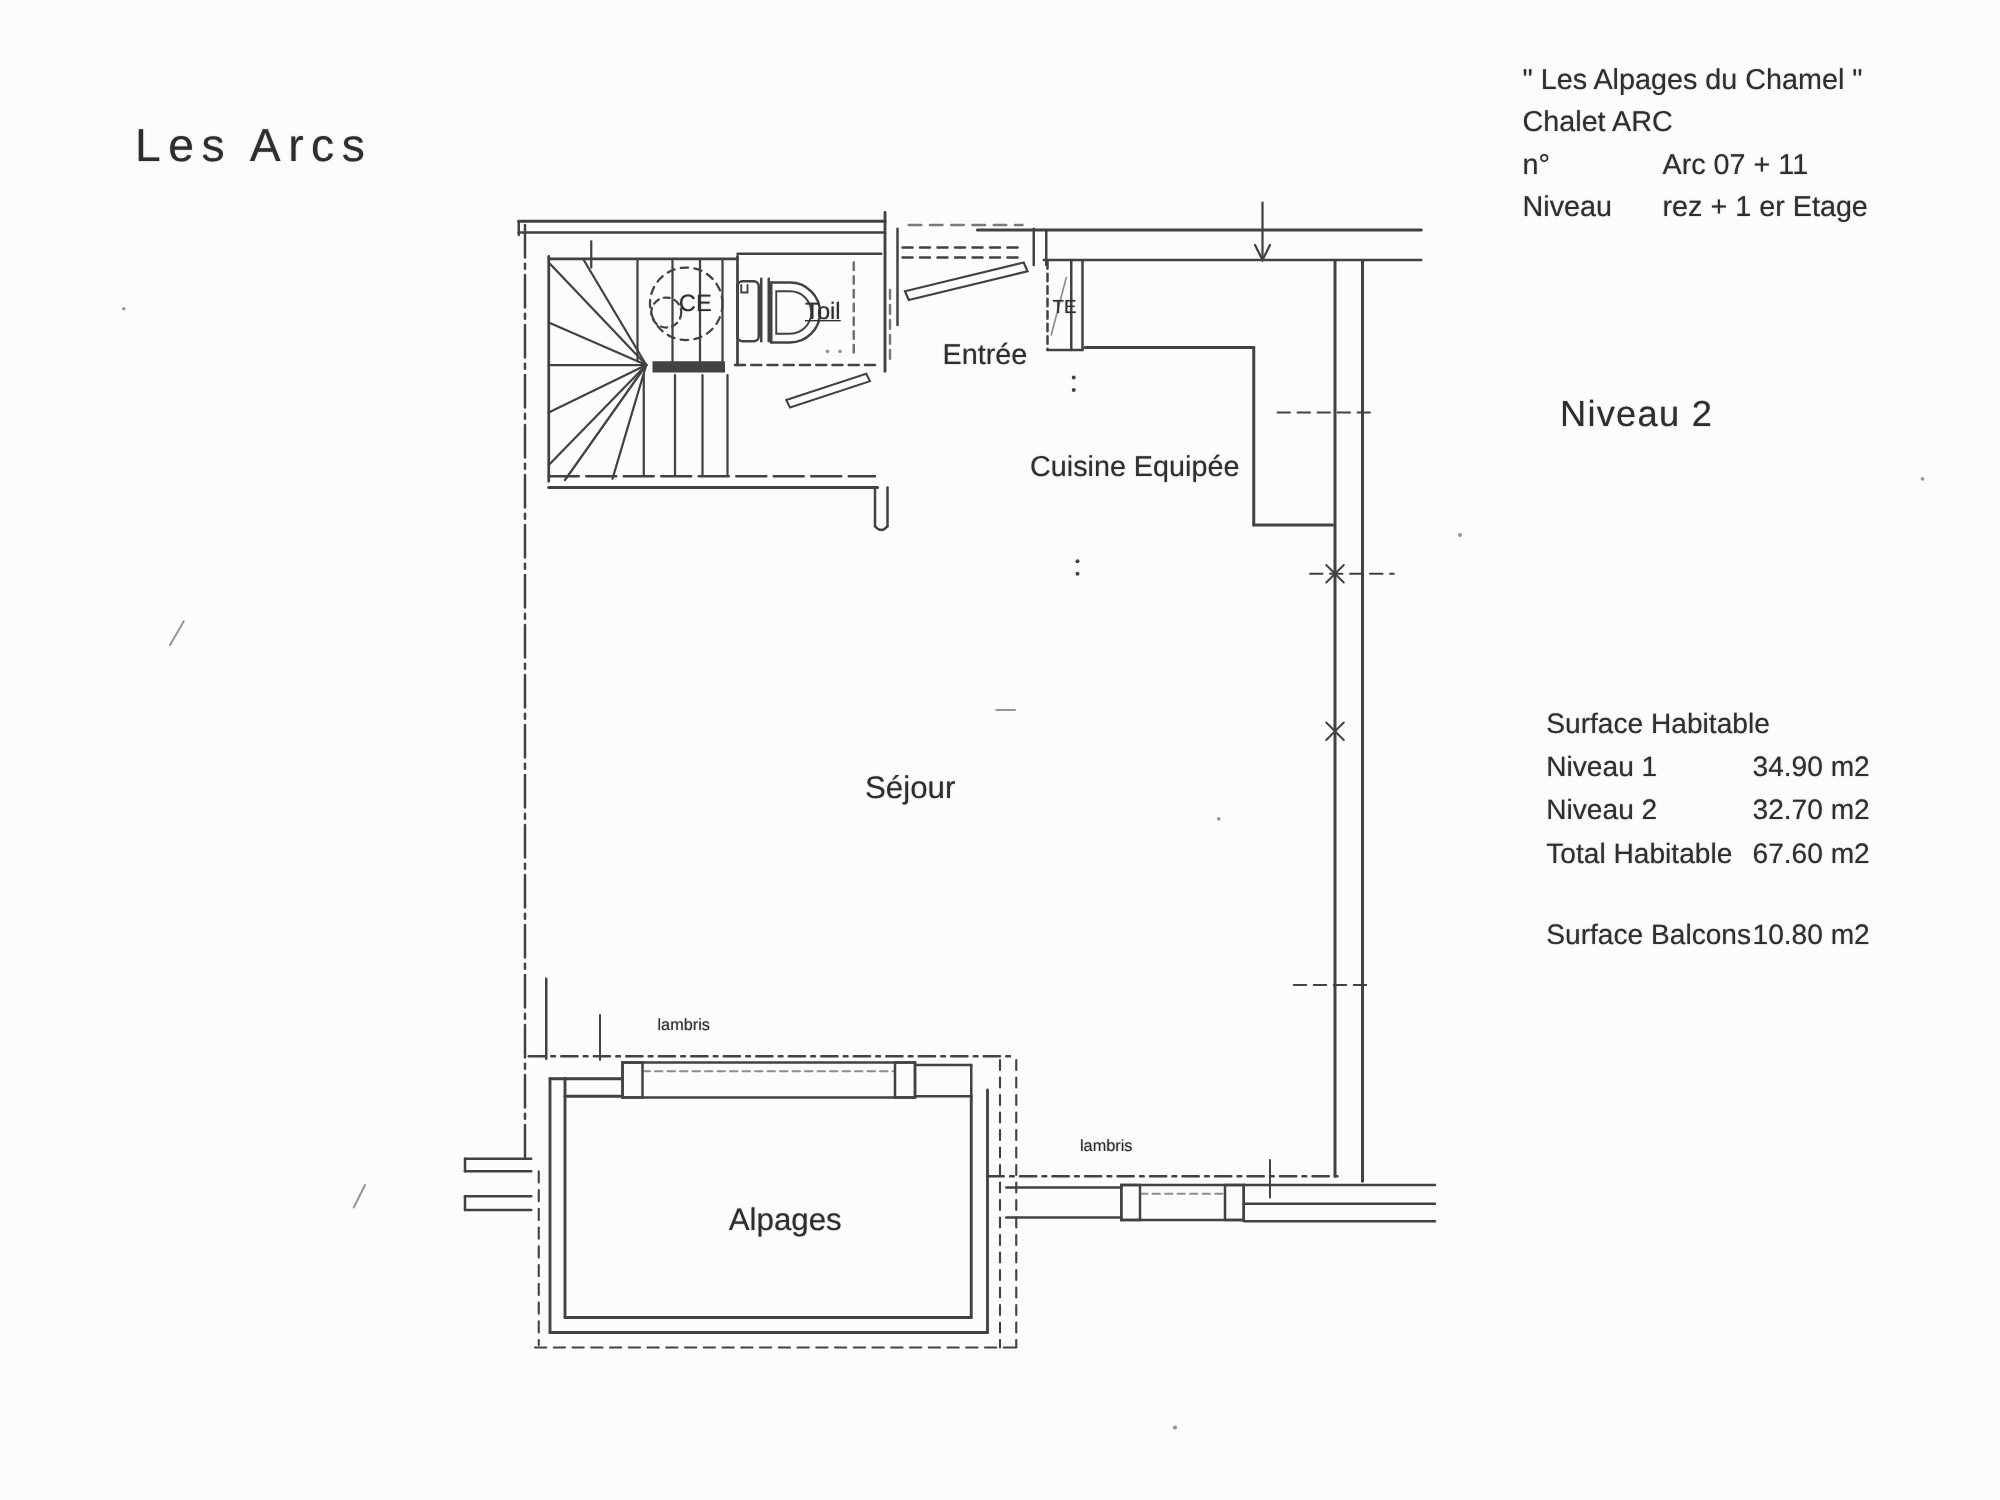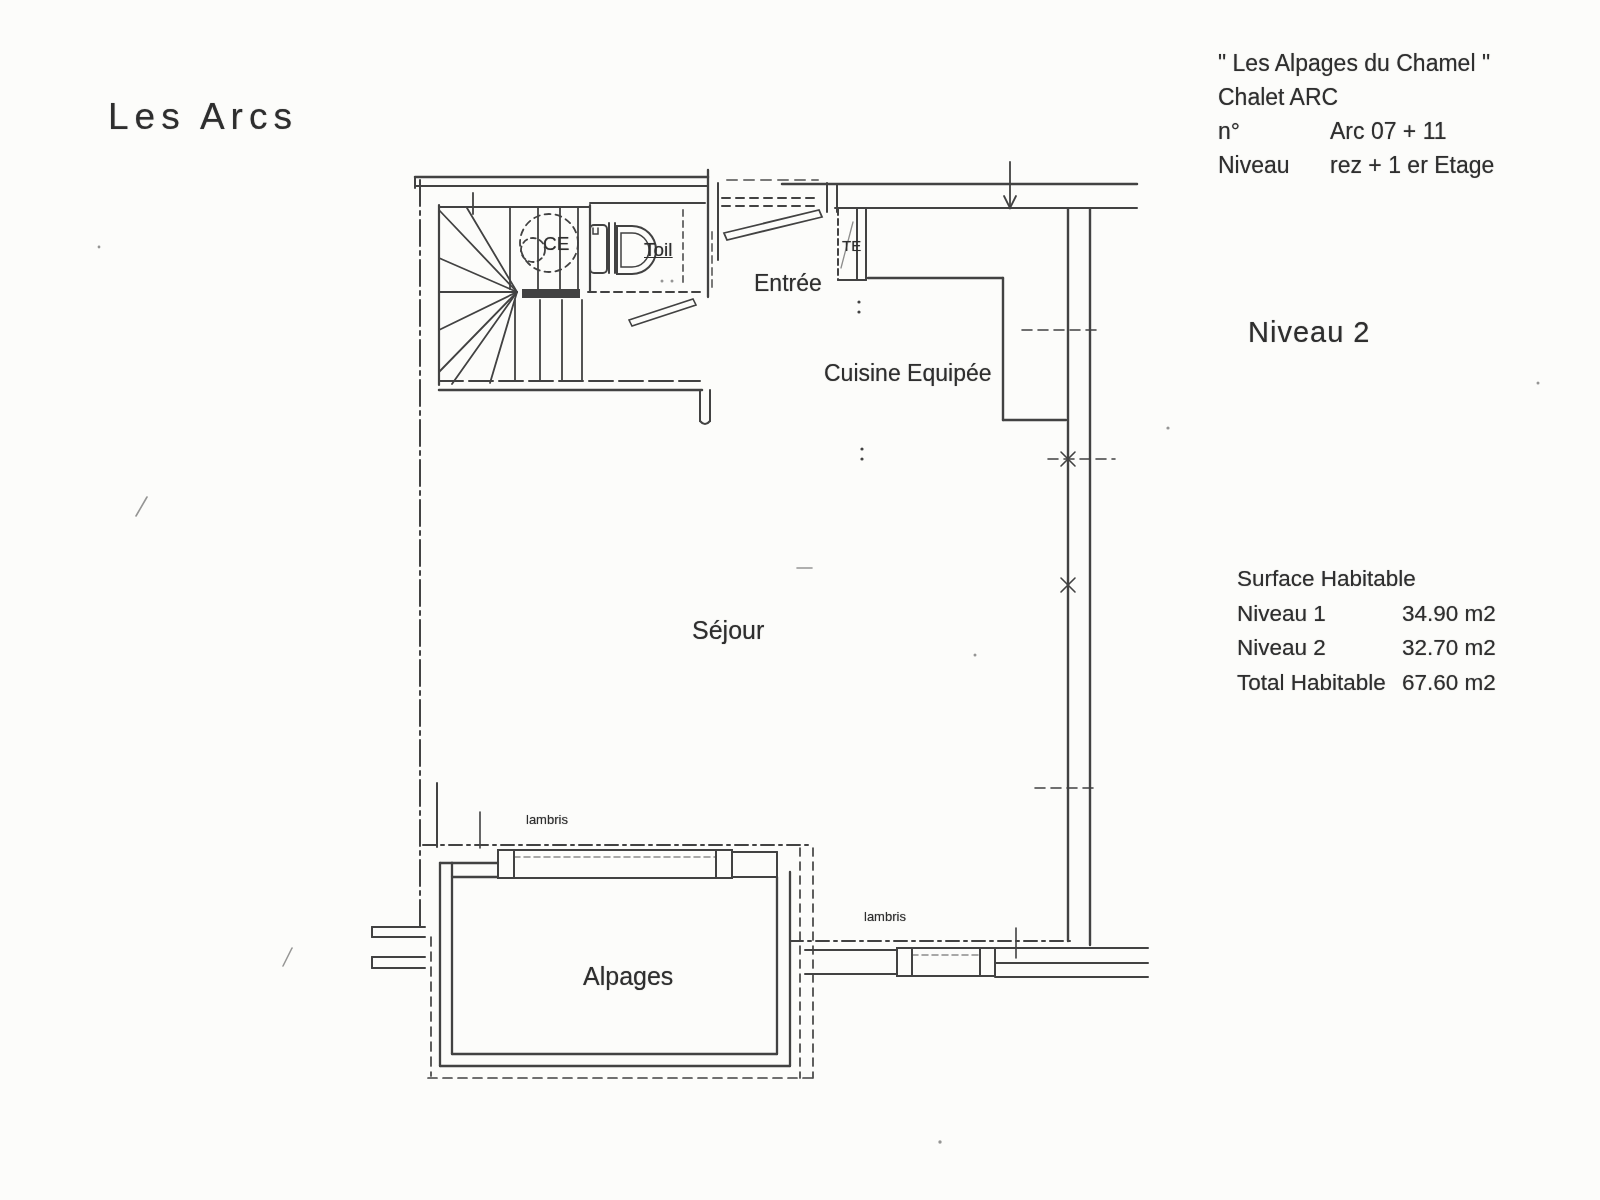--- a/index.html
+++ b/index.html
@@ -235,20 +235,24 @@
     </div>
     <div class="srow">
       <span class="lab">Niveau 2</span>
       <span class="val">32.70 m2</span>
     </div>
     <div class="srow">
       <span class="lab">Total Habitable</span>
       <span class="val">67.60 m2</span>
     </div>
     <div class="sgap"></div>
+    <div class="srow">
+      <span class="lab">Surface Balcons</span>
+      <span class="val">10.80 m2</span>
+    </div>
   </div>
 
   <div class="txt room" style="left:754px;top:270px;">Entrée</div>
   <div class="txt room" style="left:824px;top:360px;">Cuisine Equipée</div>
   <div class="txt room-big" style="left:692px;top:616px;">Séjour</div>
   <div class="txt room-big" style="left:583px;top:962px;">Alpages</div>
   <div class="txt small-lab" style="left:526px;top:812px;">lambris</div>
   <div class="txt small-lab" style="left:864px;top:909px;">lambris</div>
   <div class="txt fixt" style="left:543px;top:233px;">CE</div>
   <div class="txt fixt" style="left:644px;top:239px;text-decoration:underline;">Toil</div>

